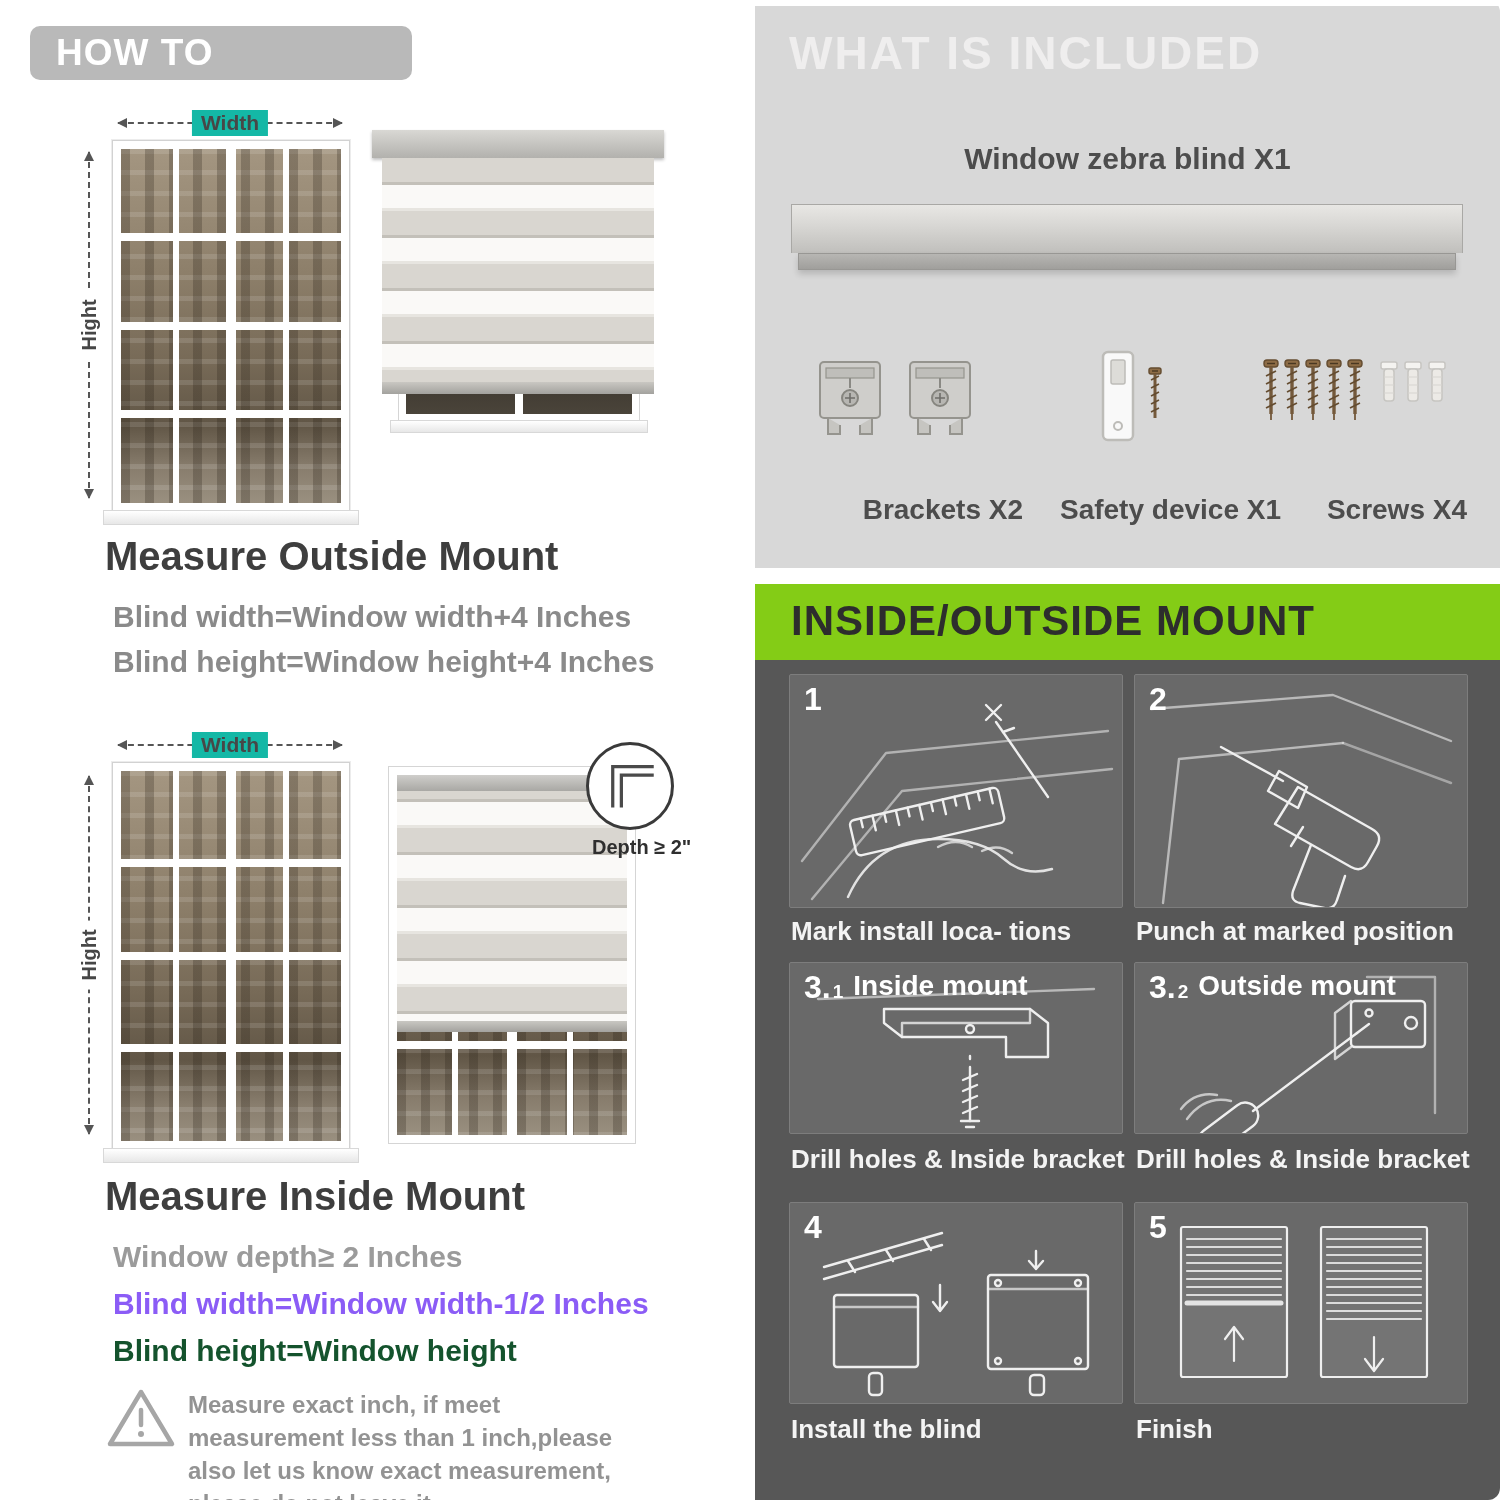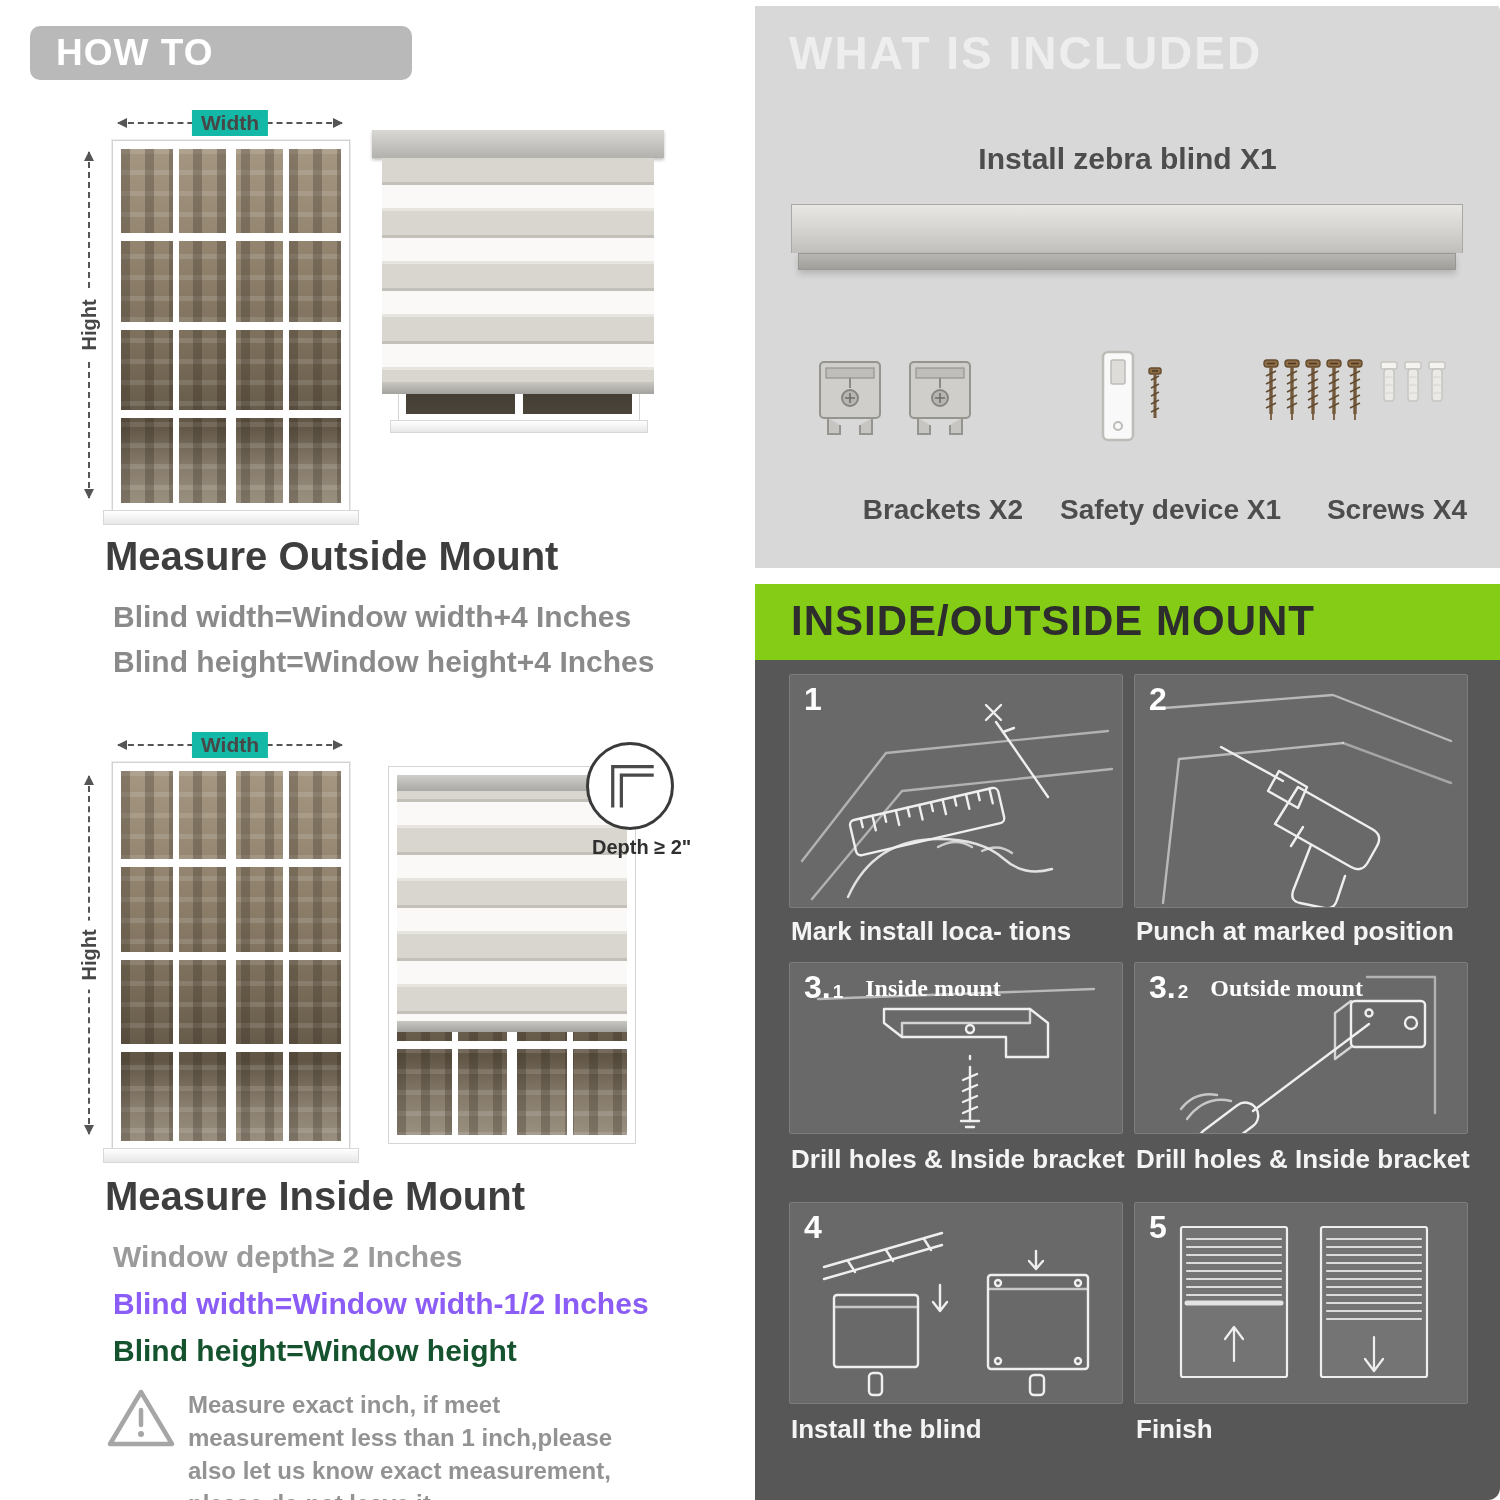--- a/index.html
+++ b/index.html
@@ -115,21 +115,21 @@
   .p1{left:34px;top:14px;width:332px;height:232px;}
   .p2{left:379px;top:14px;width:332px;height:232px;}
   .p31{left:34px;top:302px;width:332px;height:170px;}
   .p32{left:379px;top:302px;width:332px;height:170px;}
   .p4{left:34px;top:542px;width:332px;height:200px;}
   .p5{left:379px;top:542px;width:332px;height:200px;}
   .art{position:absolute;inset:0;width:100%;height:100%;}
   .num{position:absolute;top:8px;left:14px;display:flex;align-items:flex-end;gap:2px;color:#fff;
        font-size:32px;font-weight:700;line-height:1;z-index:2;}
   .num .sub{font-size:19px;padding-bottom:2px;}
-  .num .inlabel{font-size:24px;margin-left:20px;padding-bottom:3px;font-family:Liberation Serif, serif;}
+  .num .inlabel{font-size:28px;margin-left:8px;padding-bottom:3px;}
   .cap{position:absolute;font-size:26px;font-weight:700;color:#f4f4f4;white-space:nowrap;}
   .c1{left:36px;top:256px;} .c2{left:381px;top:256px;}
   .c31{left:36px;top:484px;} .c32{left:381px;top:484px;}
   .c4{left:36px;top:754px;} .c5{left:381px;top:754px;}
 </style>
 </head>
 <body>
 
 <div class="page">
 
@@ -190,21 +190,21 @@
 
   <svg class="warn-icon" viewBox="0 0 70 64">
     <path d="M35 6 L66 58 H4 Z" fill="none" stroke="#a6a6a6" stroke-width="4.5" stroke-linejoin="round"></path>
     <path d="M35 24 v15" stroke="#a6a6a6" stroke-width="4.5" stroke-linecap="round"></path>
     <circle cx="35" cy="48" r="3" fill="#a6a6a6"></circle>
   </svg>
   <p class="note">Measure exact inch, if meet measurement less than 1 inch,please also let us know exact measurement, please do not leave it</p>
 
   <section class="included">
     <h2 class="inc-header">WHAT IS INCLUDED</h2>
-    <div class="inc-blind-label">Install zebra blind X1</div>
+    <div class="inc-blind-label">Window zebra blind X1</div>
 
     <div class="rail">
       <div class="rail-face"></div>
       <div class="rail-lip"></div>
     </div>
 
     <div class="group-brackets">
       <svg width="74" height="88" viewBox="0 0 74 88">
         <rect x="7" y="6" width="60" height="56" rx="4" fill="#cfcecb" stroke="#95948e" stroke-width="2"></rect>
         <rect x="13" y="12" width="48" height="10" fill="#bfbeba" stroke="#95948e" stroke-width="1.2"></rect>

